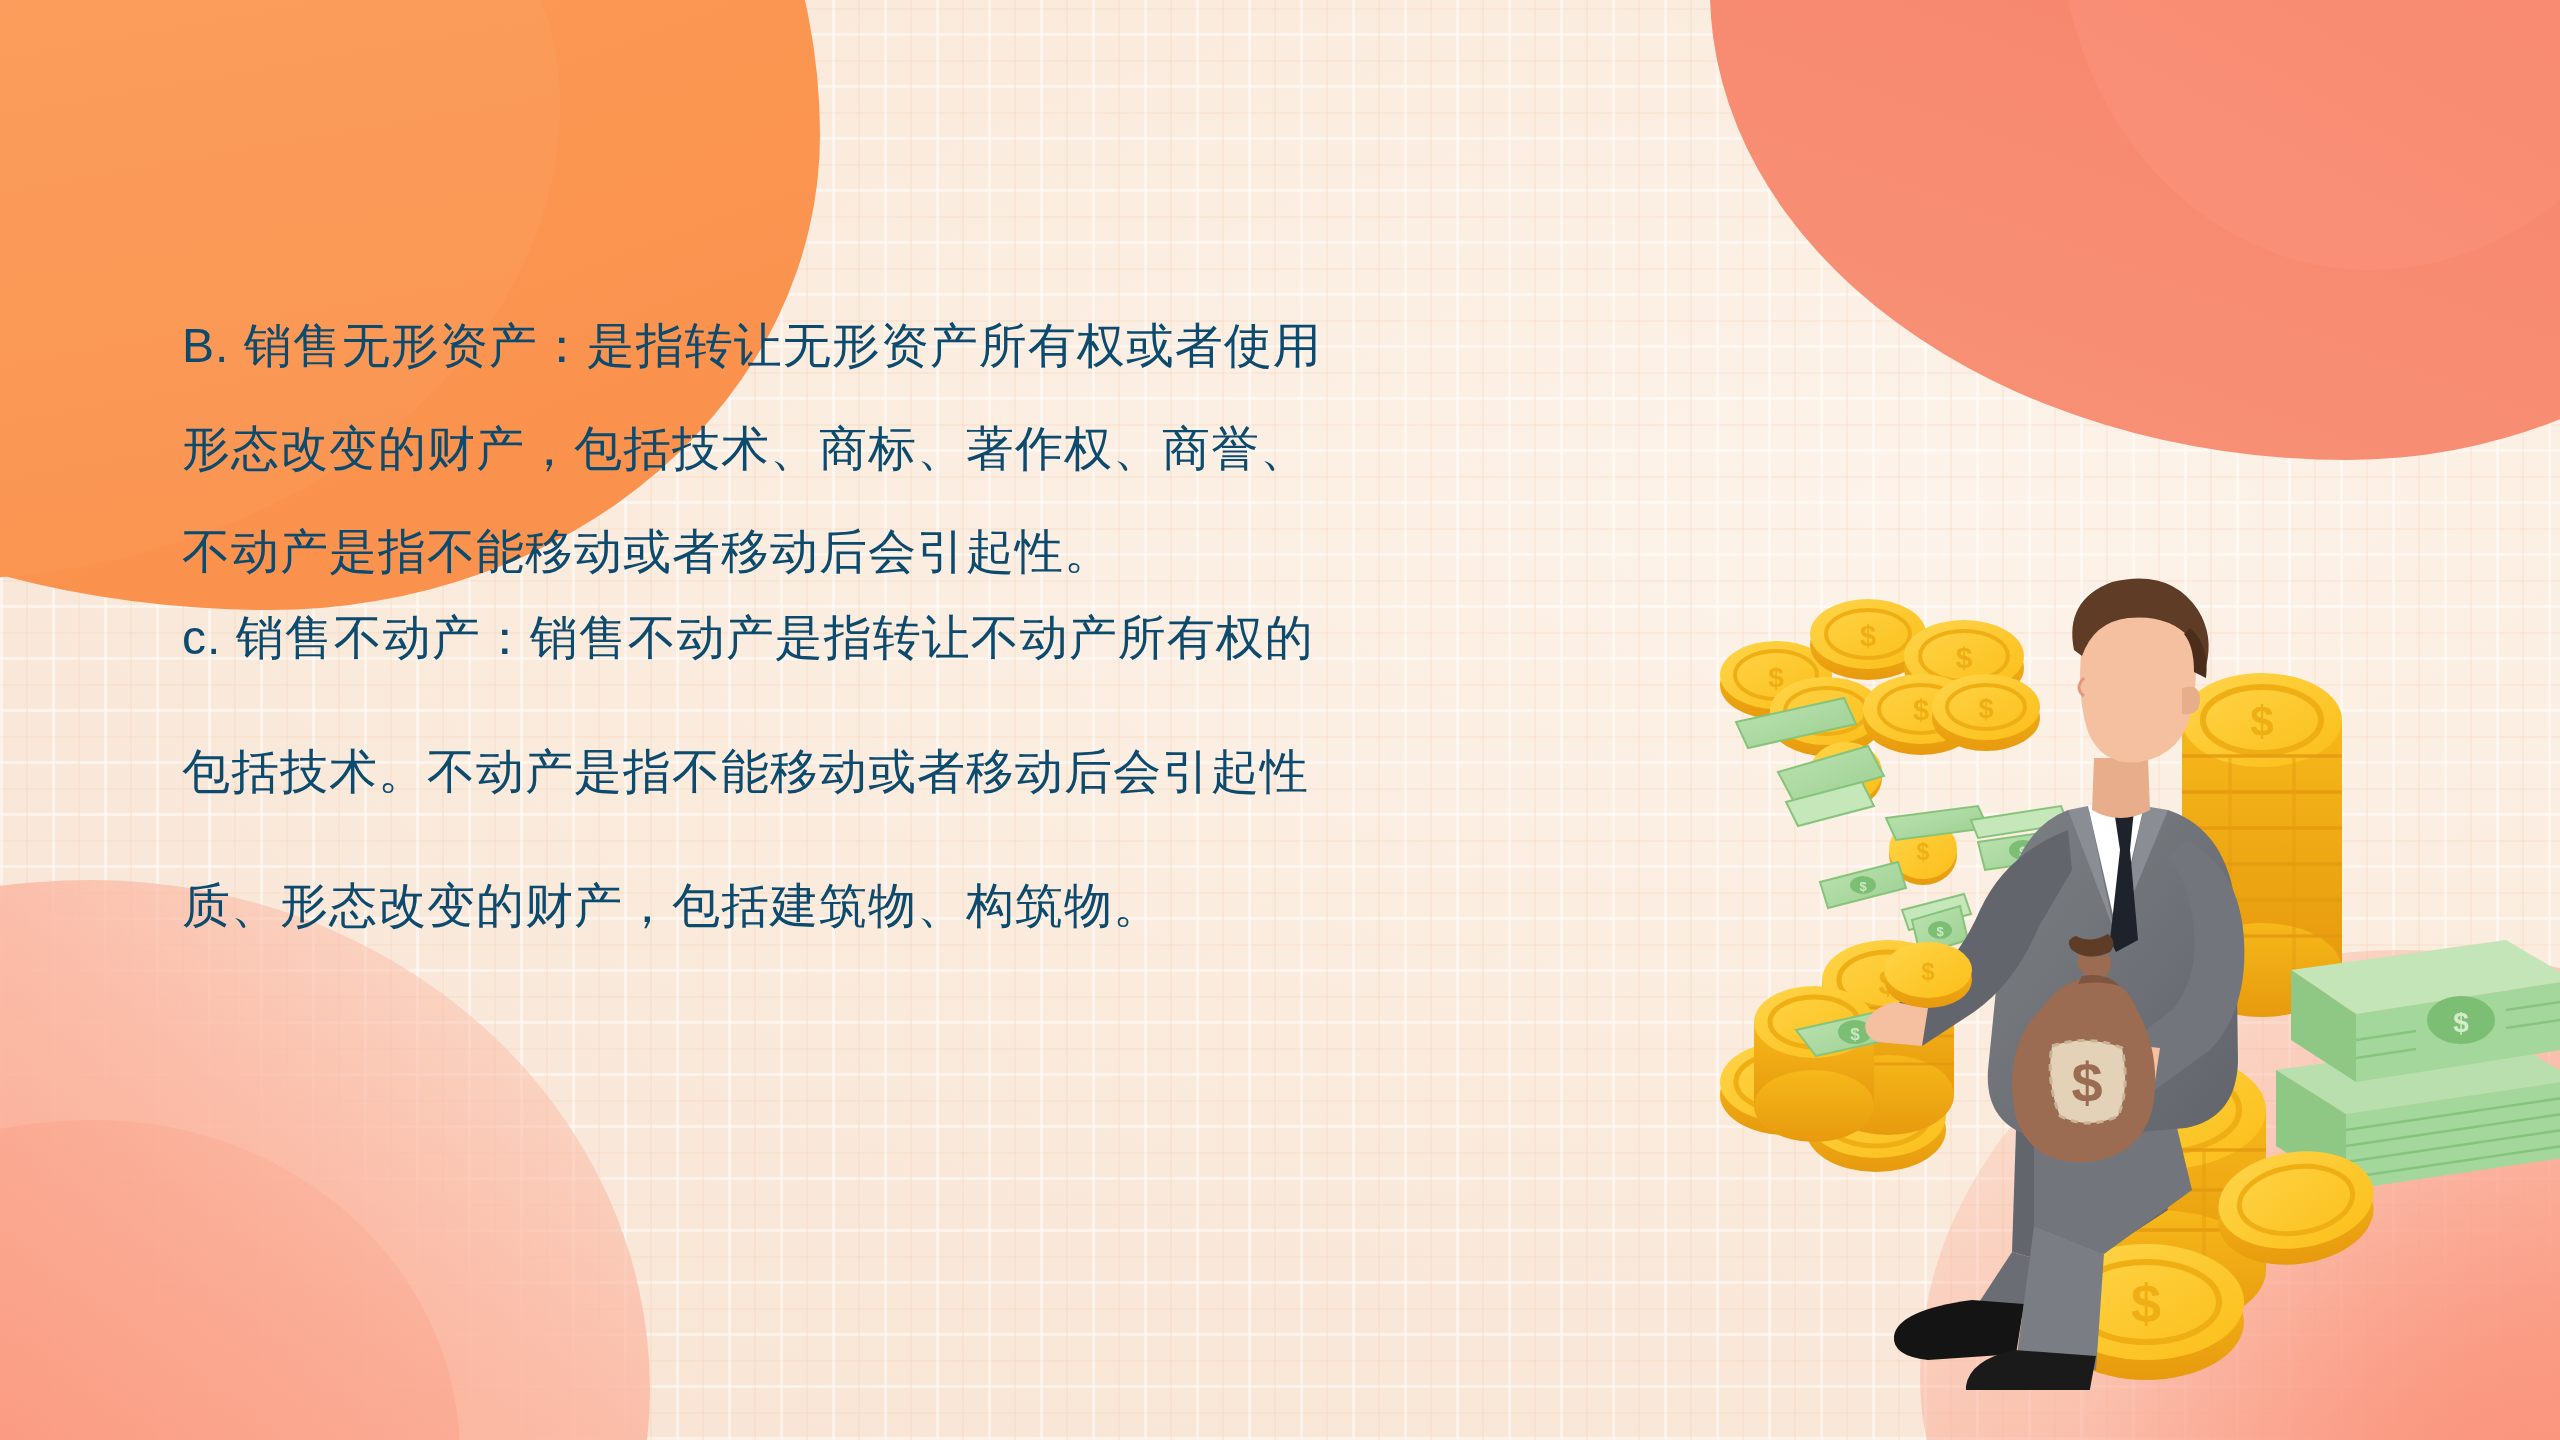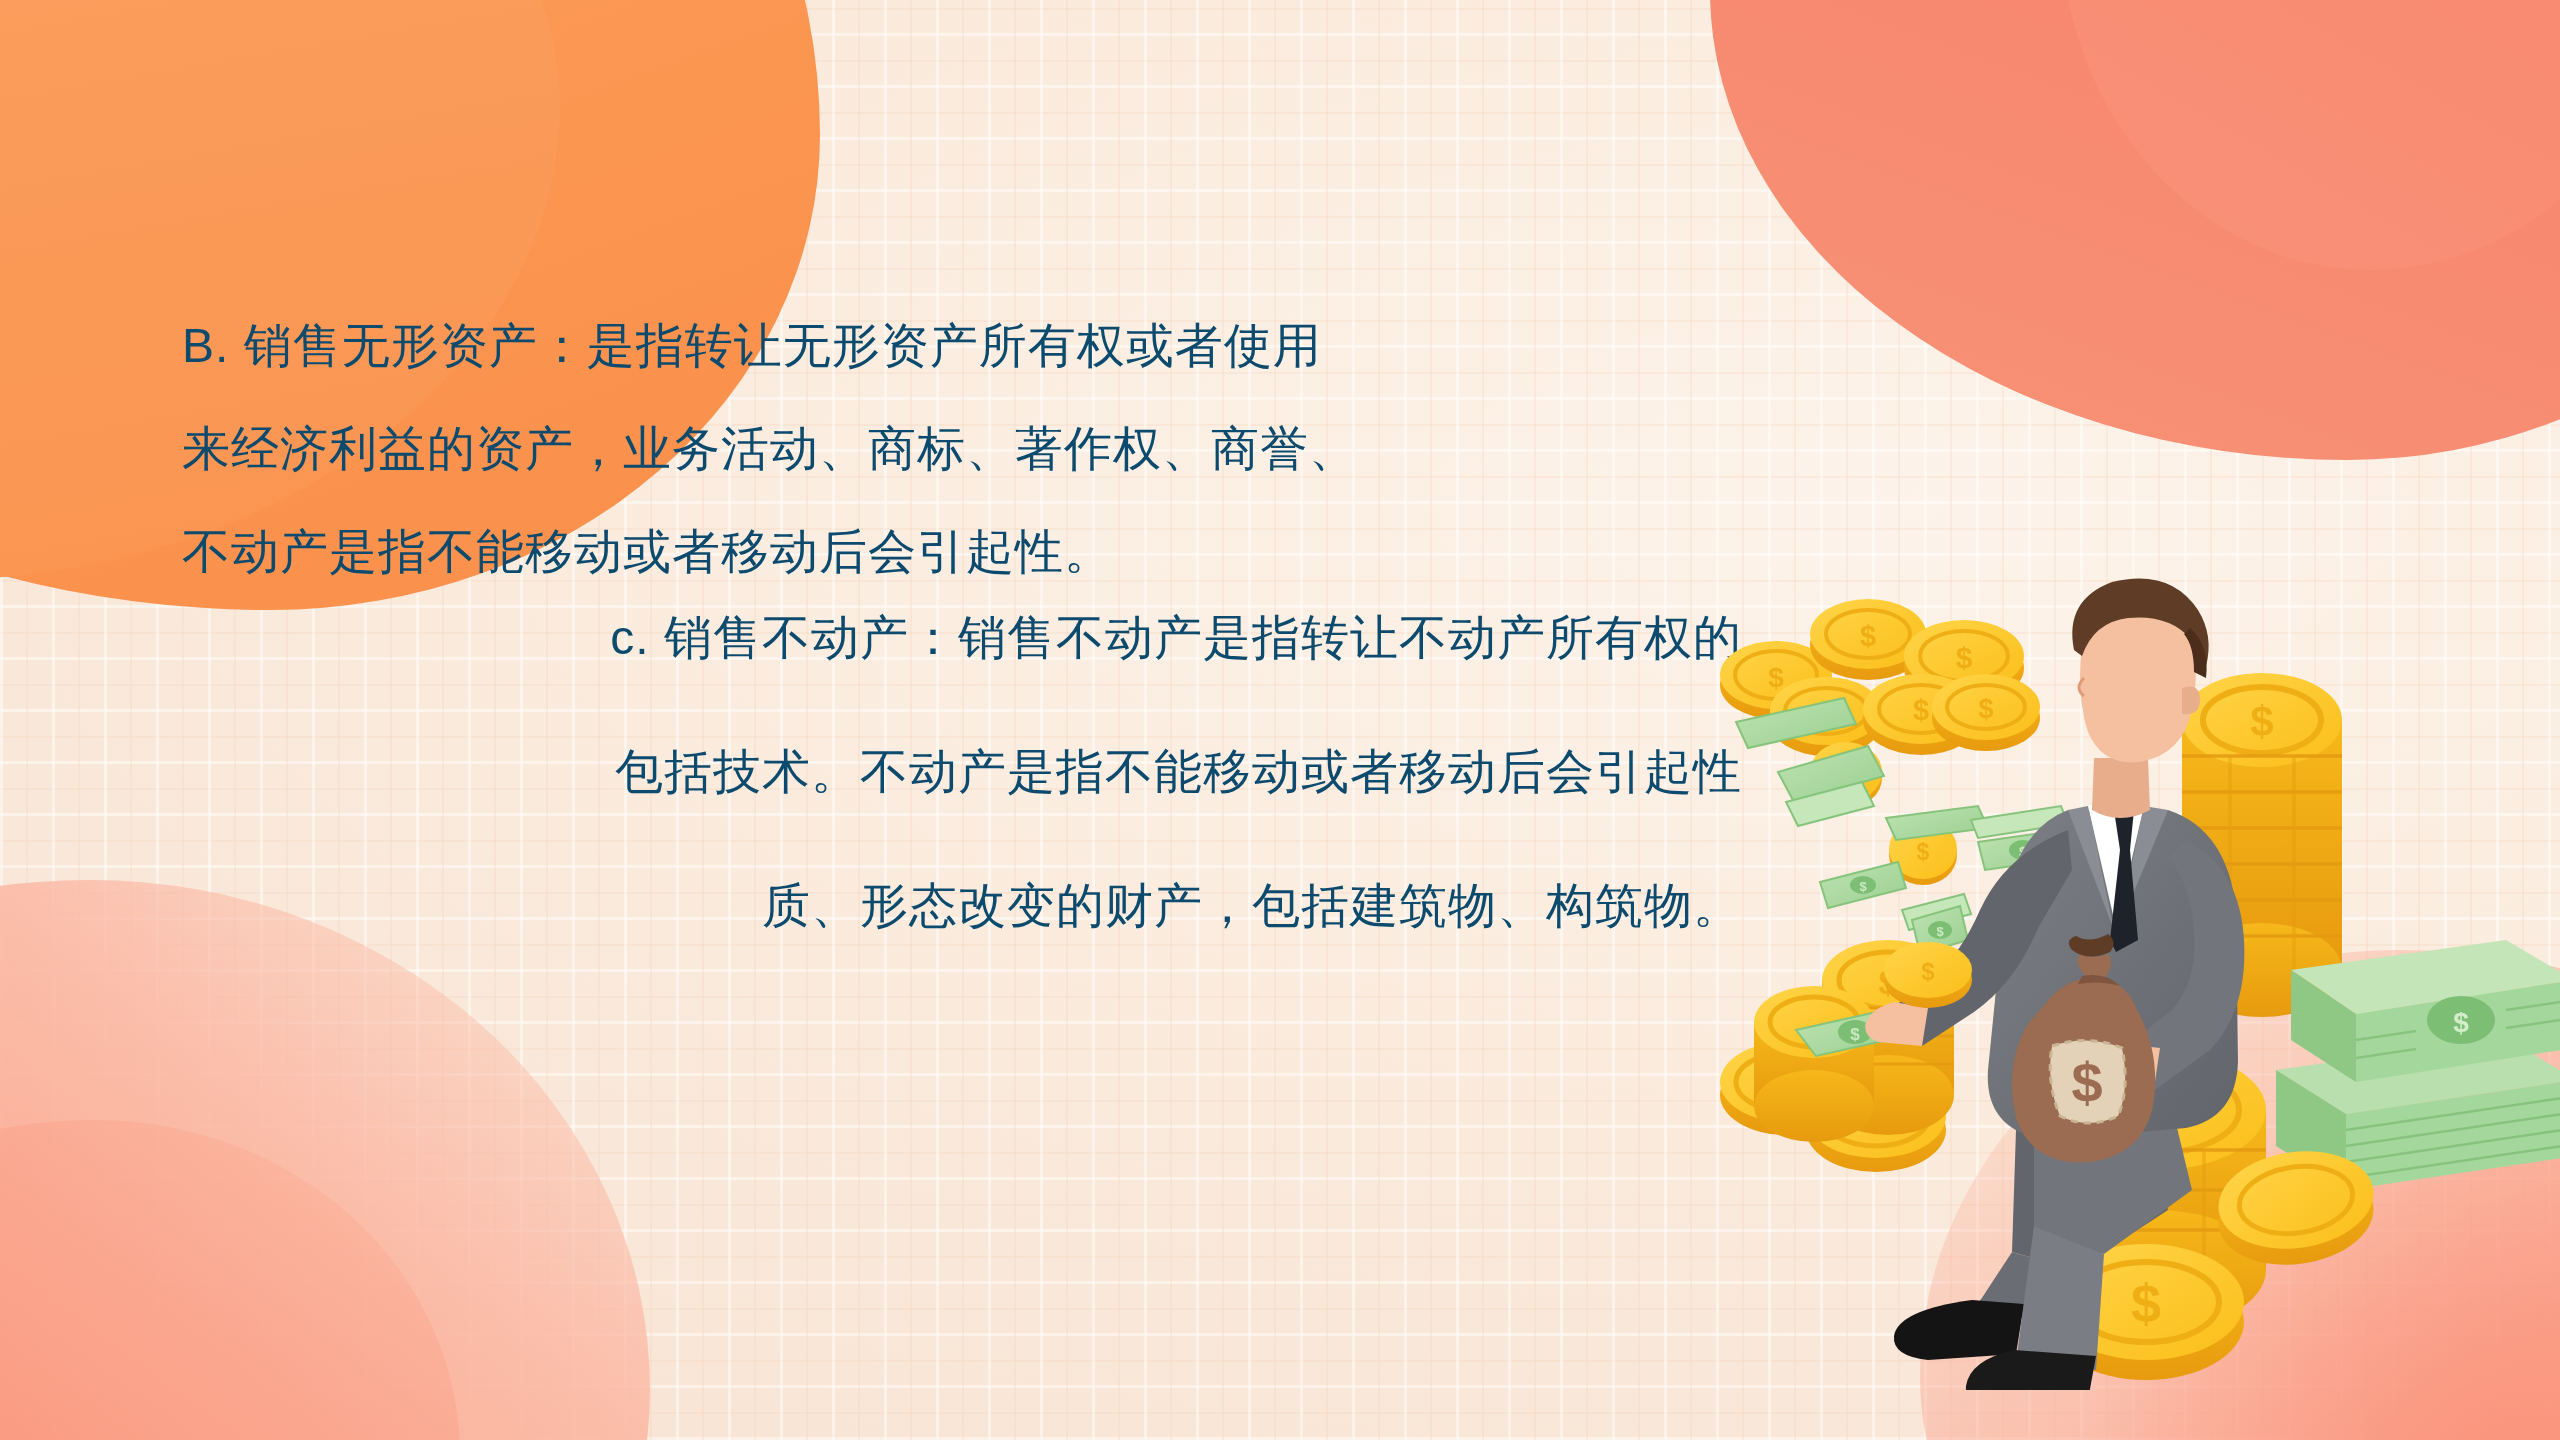--- a/index.html
+++ b/index.html
@@ -116,25 +116,25 @@
   <div class="blob-pink-bl"></div>
   <div class="blob-pink-bl2"></div>
   <div class="blob-pink-br"></div>
   <div class="blob-pink-br-soft"></div>
 
 
   <div class="body-block">
 
     <div class="para">
       <div class="line">B. 销售无形资产：是指转让无形资产所有权或者使用</div>
-      <div class="line">来经济利益的资产，业务活动、商标、著作权、商誉、</div>
+      <div class="line">形态改变的财产，包括技术、商标、著作权、商誉、</div>
       <div class="line">不动产是指不能移动或者移动后会引起性。</div>
     </div>
 
-    <div class="para" style="margin-top:30px;text-align:right;">
+    <div class="para" style="margin-top:30px;">
       <div class="line" style="margin-bottom:86px;">c. 销售不动产：销售不动产是指转让不动产所有权的</div>
       <div class="line" style="margin-bottom:86px;">包括技术。不动产是指不能移动或者移动后会引起性</div>
       <div class="line">质、形态改变的财产，包括建筑物、构筑物。</div>
     </div>
 
   </div>
 
   <div class="illu">
     <svg viewBox="0 0 860 880" xmlns="http://www.w3.org/2000/svg">
       <defs>

